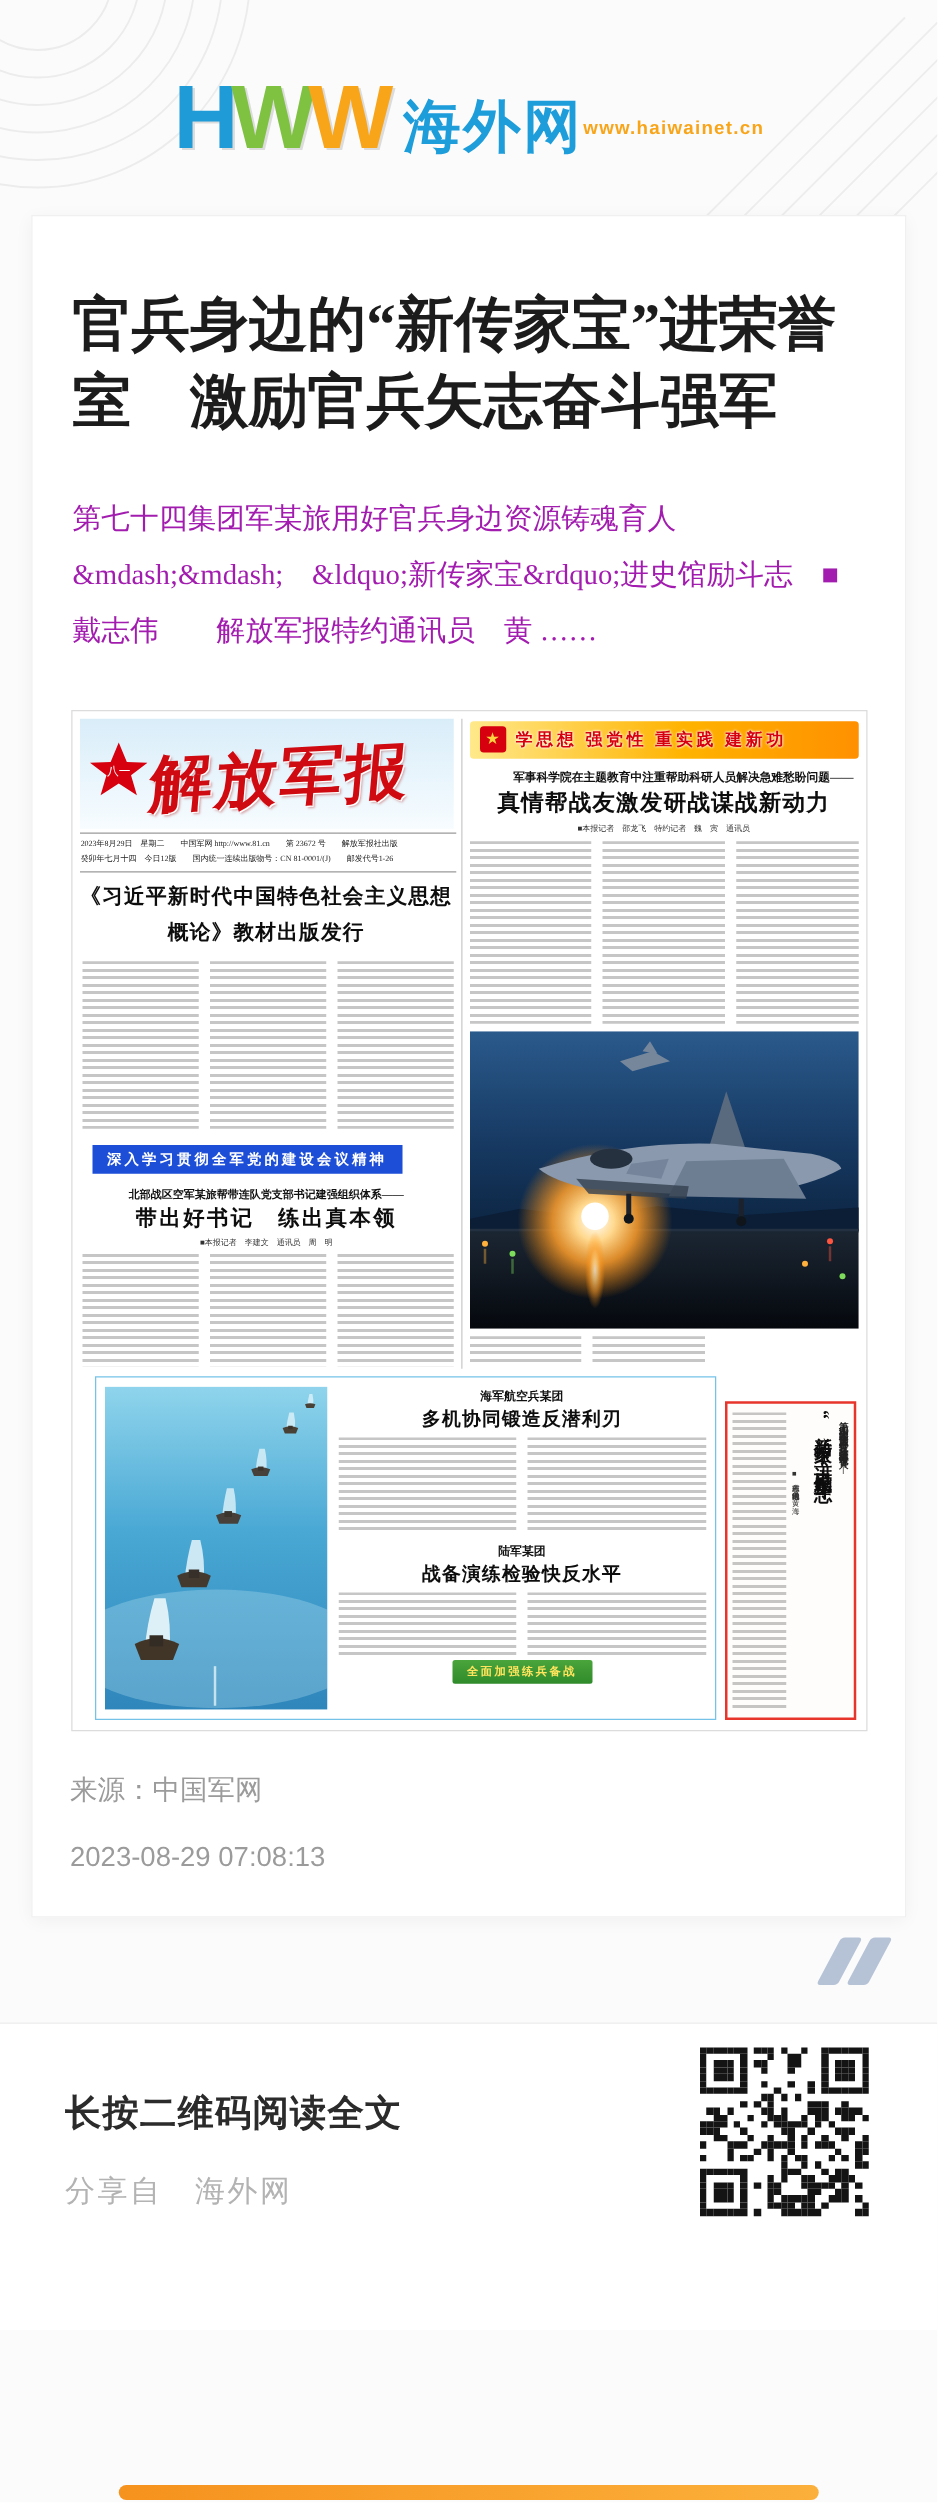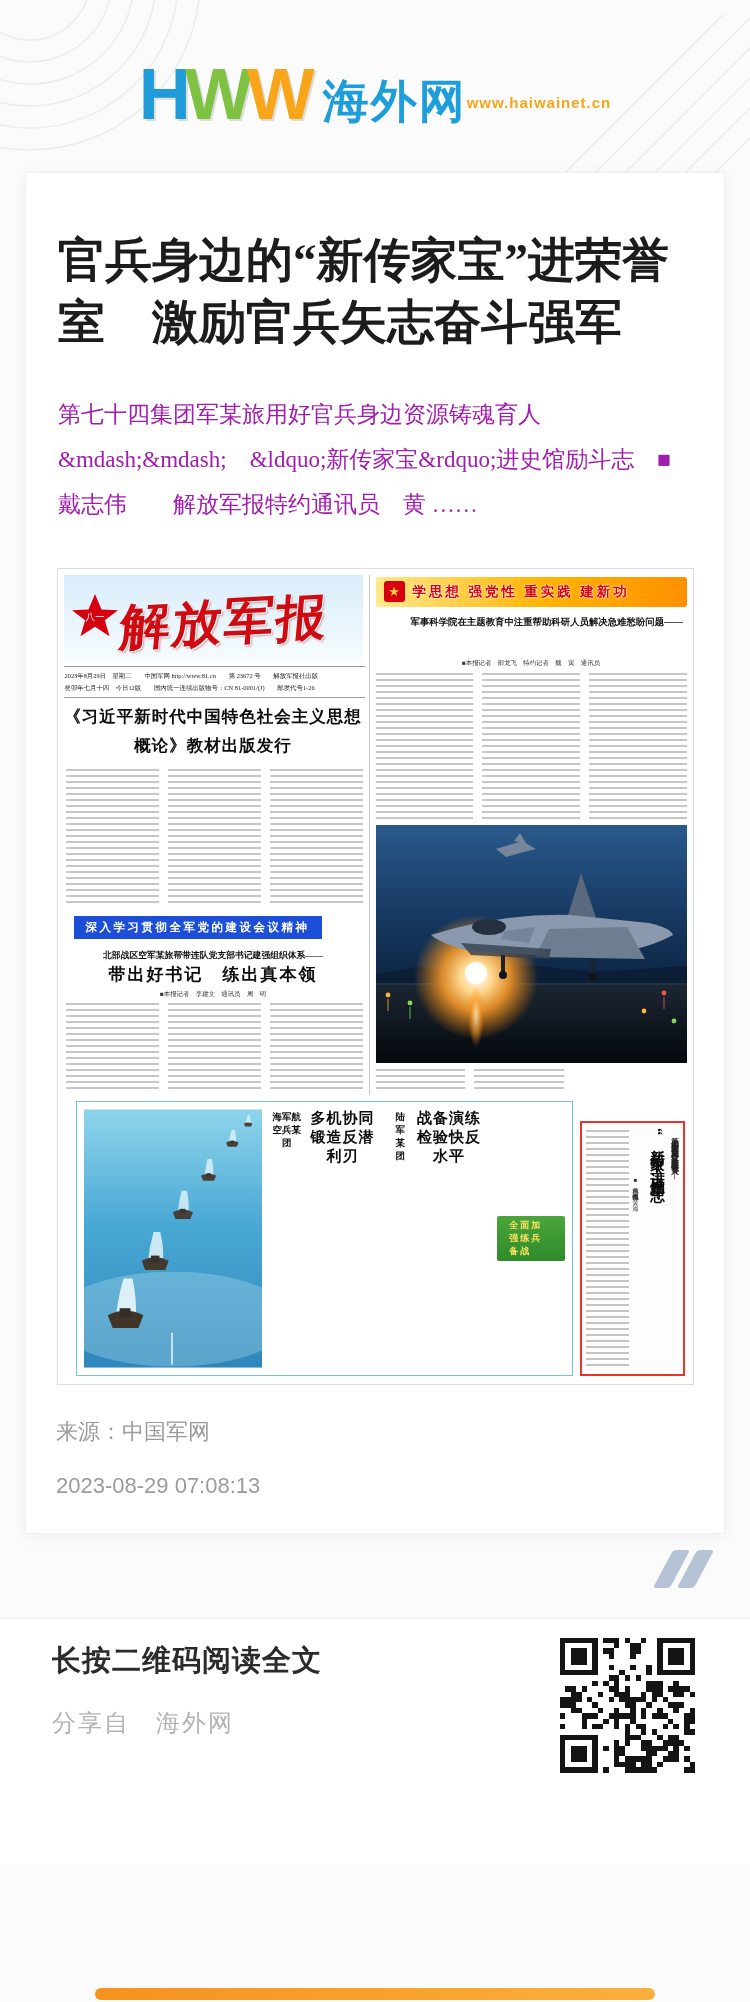--- a/index.html
+++ b/index.html
@@ -62,21 +62,21 @@
   .np-sub3{position:absolute;left:318px;top:47px;width:311px;font-weight:700;font-size:9.4px;color:#111;padding-left:35px;}
   .np-h3{position:absolute;left:318px;top:61px;width:311px;text-align:center;font-weight:700;
          font-size:18px;letter-spacing:1px;color:#0d0d0d;}
   .np-by3{position:absolute;left:318px;top:90px;width:311px;text-align:center;font-size:6.4px;color:#333;}
   .np-body3{position:absolute;left:318px;top:104px;width:311px;height:146px;}
   .np-jet{position:absolute;left:318px;top:256px;width:311px;height:238px;}
   .np-cap{position:absolute;left:318px;top:500px;width:188px;height:22px;}
   .np-bluebox{position:absolute;left:18px;top:532px;width:497px;height:275px;border:1px solid #74c2e8;
               background:#fff;padding:7px;box-sizing:border-box;display:flex;gap:9px;}
   .np-sea{width:178px;height:259px;flex:none;}
-  .np-navy{flex:1;display:flex;flex-direction:row;}
+  .np-navy{flex:1;display:flex;flex-direction:column;}
   .np-unit-label{text-align:center;font-weight:700;font-size:9.5px;color:#111;margin:2px 0;}
   .np-unit-head{text-align:center;font-weight:700;font-size:15px;letter-spacing:1px;color:#0d0d0d;}
   .np-navy .tx1{height:76px;margin:5px 0 7px;}
   .np-navy .tx2{height:50px;margin:5px 0 4px;}
   .np-greenbanner{align-self:center;background:linear-gradient(180deg,#4aa53c,#2f8a2a);
                   color:#ffe45e;font-weight:700;font-size:9px;letter-spacing:2px;padding:3px 12px;
                   border-radius:2px;}
   .np-redbox{position:absolute;left:522px;top:552px;width:105px;height:255px;border:2px solid #e8352b;
              background:#fffdfb;box-sizing:border-box;}
   .np-feat-intro{position:absolute;right:3px;top:8px;height:235px;writing-mode:vertical-rl;
@@ -85,21 +85,21 @@
                 font-weight:700;font-size:14.5px;letter-spacing:3px;color:#0d0d0d;}
   .np-feat-by{position:absolute;right:43px;top:54px;height:190px;writing-mode:vertical-rl;
               font-size:6px;color:#333;}
   .np-feat-tx{position:absolute;left:4px;top:7px;width:43px;height:237px;}
   
   .quote-zone{position:relative;height:84px;}
   .quote-mark{position:absolute;right:46px;top:16px;display:flex;gap:7px;}
   .quote-mark i{display:block;width:17px;height:38px;background:#b6c3d6;border-radius:3px;
                 transform:skewX(-28deg);}
   .footer{position:relative;background:#fff;border-top:1px solid #ebebeb;height:246px;
-          padding:22px 52px 0;box-sizing:border-box;}
+          padding:52px 52px 0;box-sizing:border-box;}
   .footer-cta{font-size:29px;font-weight:700;color:#2b2b2b;letter-spacing:1px;}
   .footer-share{margin-top:26px;font-size:24px;color:#b3b3b3;letter-spacing:2px;}
   .qr{position:absolute;right:50px;top:14px;width:145px;height:145px;background:#fff;
       padding:5px;box-sizing:border-box;display:grid;grid-template-columns:repeat(25,1fr);
       grid-template-rows:repeat(25,1fr);}
   .qr div.on{background:#141414;}
   .bottom-bar{position:absolute;left:50%;bottom:2px;transform:translateX(-50%);width:560px;
               height:12px;border-radius:6px;background:linear-gradient(90deg,#f6921e,#fbb03b);}
 </style>
 </head>
@@ -175,20 +175,21 @@
           <div class="tx"></div>
       </div>
 
       <div class="np-vr"></div>
 
       <div class="np-banner">
         <div class="np-banner-emblem">★</div>
         <div class="np-banner-text">学思想 强党性 重实践 建新功</div>
       </div>
       <div class="np-sub3">军事科学院在主题教育中注重帮助科研人员解决急难愁盼问题——</div>
+      <div class="np-h3">真情帮战友激发研战谋战新动力</div>
       <div class="np-by3">■本报记者　邵龙飞　特约记者　魏　寅　通讯员</div>
       <div class="np-body3 cols">
         <div class="tx"></div>
           <div class="tx"></div>
           <div class="tx"></div>
       </div>
 
       <svg class="np-jet" viewBox="0 0 311 238">
         <defs>
           <linearGradient id="sky" x1="0" y1="0" x2="0" y2="1">

